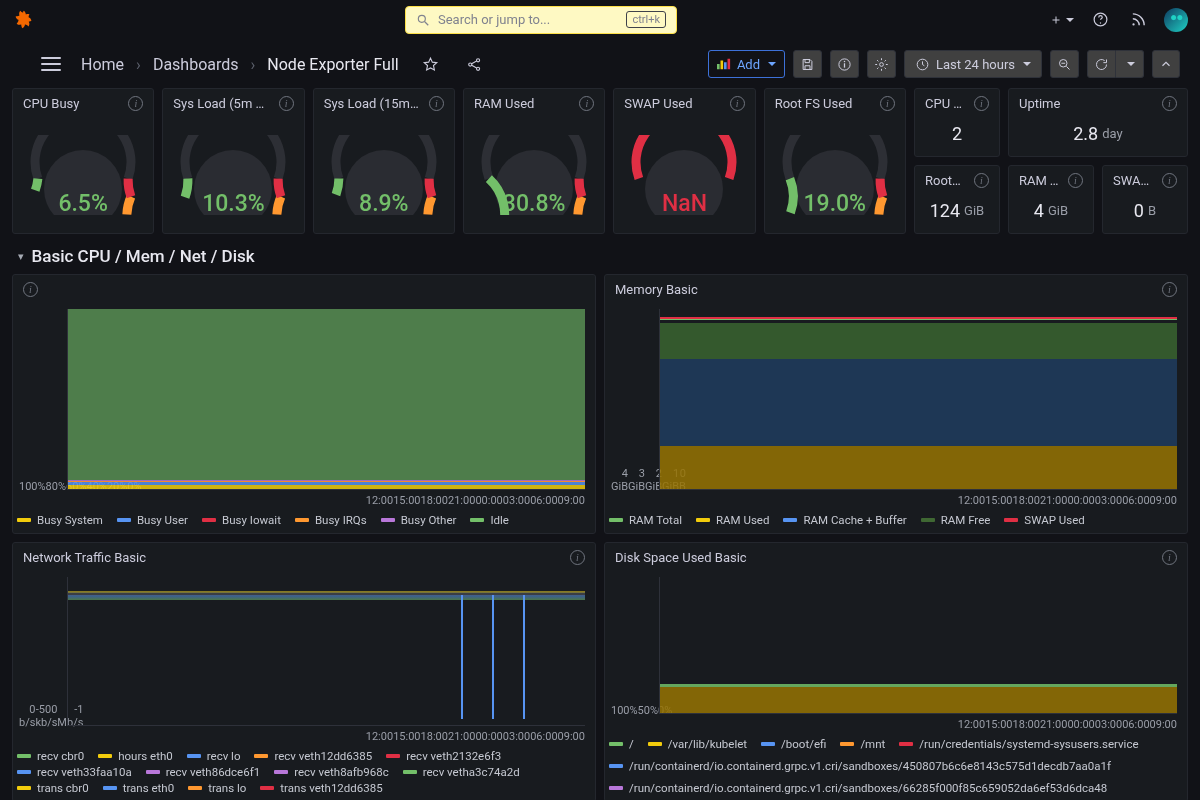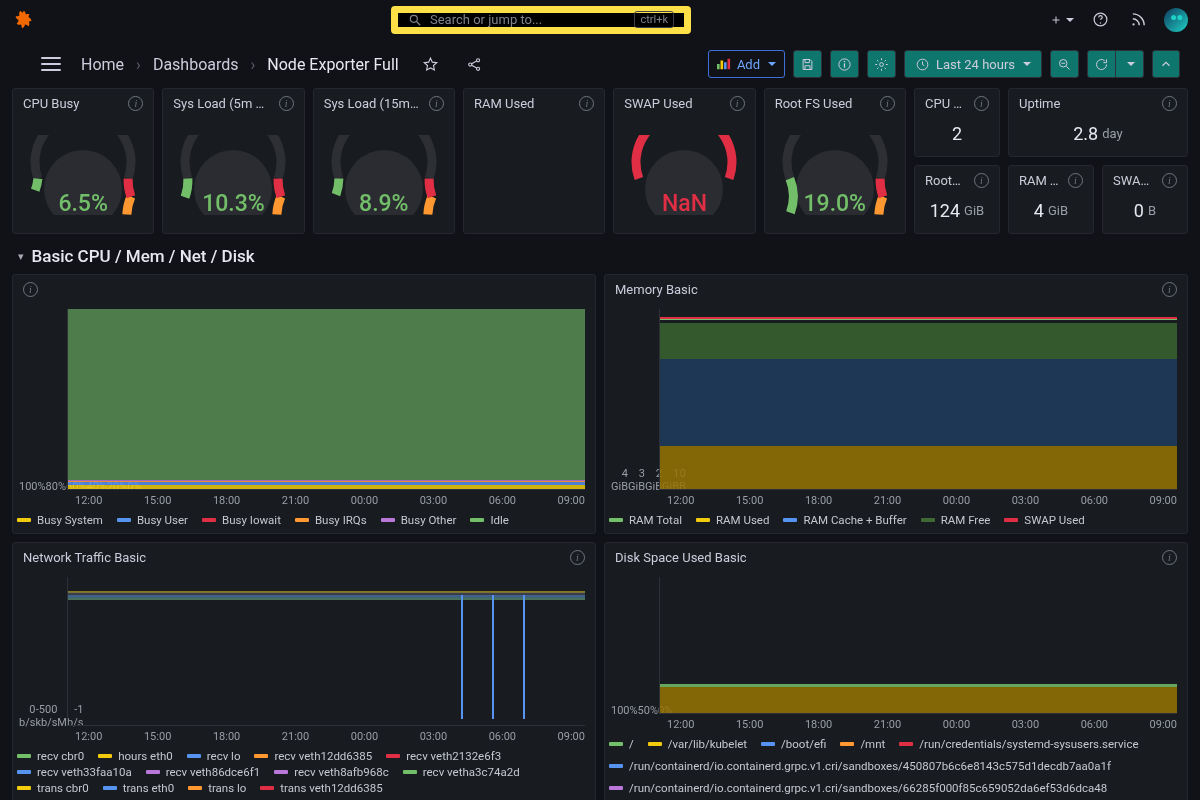--- a/index.html
+++ b/index.html
@@ -13,22 +13,22 @@
   
   .topbar {
     height: 40px; display: flex; align-items: center; padding: 0 12px;
     border-bottom: 1px solid #111217; gap: 12px;
   }
   .logo {
     width: 24px; height: 24px; display:flex; align-items:center; justify-content:center;
   }
   .search {
     margin-left: auto; margin-right: auto;
-    width: 300px; height: 28px;
-    background: #000000; border: 7px solid #fde047; border-radius: 4px;
+    width: 272px; height: 28px;
+    background: #fef9c3; border: 1px solid #fde047; border-radius: 4px;
     display: flex; align-items: center; padding: 0 10px; gap: 8px;
     color: #80838f; font-size: 13px;
   }
   .search .kbd { margin-left: auto; font-size: 11px; border:1px solid #3f424a; border-radius:3px; padding:1px 5px; color:#80838f;}
   .topbar-right { display: flex; align-items: center; gap: 14px; margin-left: 4px; }
   .iconbtn { width: 24px; height: 24px; display:flex; align-items:center; justify-content:center; color:#ccccdc; cursor:pointer; }
   .iconbtn.dropdown::after{content:"";border:4px solid transparent;border-top-color:#ccccdc;margin-left:4px;position:relative;top:2px;}
   .avatar { width:24px; height:24px; border-radius:50%; background: radial-gradient(circle at 40% 40%, #1fd1c5 2px, transparent 3px), radial-gradient(circle at 66% 40%, #1fd1c5 2px, transparent 3px), linear-gradient(135deg,#0f3a5f,#1fd1c5);}
 
   
@@ -39,21 +39,21 @@
   .crumb { color:#ccccdc; cursor: pointer;}
   .crumb.sep { color:#5c606c; cursor:default;}
   .crumb.active { color:#e8e8f0; }
   .navbar .right { margin-left:auto; display:flex; align-items:center; gap:8px; }
   .btn-add {
     height: 28px; border:1.5px solid #3d71d9; color:#6da5ff; border-radius:3px;
     display:flex; align-items:center; padding:0 8px; gap:6px; cursor:pointer; font-size:13px;
   }
   .btn-add::after{content:"";border:4px solid transparent;border-top-color:#6da5ff;margin-left:2px;position:relative;top:2px;}
   .toolbtn {
-    height:28px; min-width:28px; border:1px solid #2f323a; background:#0f766e; border-radius:3px;
+    height:28px; min-width:28px; border:1px solid #2f323a; background:#404040; border-radius:3px;
     display:flex; align-items:center; justify-content:center; padding:0 6px; gap:6px; color:#ccccdc; cursor:pointer;
   }
   .toolbtn.caret::after{content:"";border:4px solid transparent;border-top-color:#ccccdc;margin-left:2px;position:relative;top:2px;}
   .toolbtn.timerange { padding:0 10px; }
 
   
   .grid-gauges { display:flex; gap:8px; padding:0 12px 8px 12px; }
   .panel {
     background:#181b1f; border:1px solid #24272e; border-radius:3px;
     display:flex; flex-direction:column; overflow:hidden;
@@ -92,21 +92,21 @@
   .section-header .chev { font-size:11px; color:#a6aab3; }
 
   
   .grid-charts {
     display:grid; grid-template-columns: 1fr 1fr; grid-template-rows: 260px 260px;
     gap:8px; padding:0 12px 12px 12px;
   }
   .chart-body { flex:1; position:relative; padding:6px 10px 2px 10px; display:flex; flex-direction:column; }
   .plot { flex:1; position:relative; border-left:1px solid #2e313a; border-bottom:1px solid #2e313a; margin-left:44px; margin-bottom:0px;}
   .ylabels { position:absolute; left:6px; top:4px; bottom:18px; width:44px; display:flex; flex-direction:row; justify-content:space-between; font-size:11px; color:#9a9ea8; text-align:right; align-items:flex-end; padding-right:6px;}
-  .xlabels { display:flex; justify-content:space-between; margin-left:52px; padding:4px 0 2px 0; font-size:11px; color:#9a9ea8;}
+  .xlabels { display:flex; justify-content:flex-end; margin-left:52px; padding:4px 0 2px 0; font-size:11px; color:#9a9ea8;}
   .legend { display:flex; flex-wrap:wrap; gap:2px 14px; padding:2px 4px 6px 4px; font-size:11.5px; }
   .legend.nowrap { flex-wrap: nowrap; overflow:hidden; }
   .leg-item { display:flex; align-items:center; gap:6px; color:#c5c8d1; white-space:nowrap; cursor:pointer;}
   .leg-sw { width:14px; height:4px; border-radius:1px; }
 
   .area-stack { position:absolute; left:0; right:0; bottom:0; }
   .hline { position:absolute; left:0; right:0; height:2px; }
 
   
   .hamburger { display:flex; flex-direction:column; gap:4px; cursor:pointer;}
@@ -292,20 +292,32 @@
   </svg>
       <div class="gauge-value ">8.9%</div>
     </div>
       </div>
     </div>
     <div class="panel gauge-panel">
     <div class="panel-header">
       <span class="title">RAM Used</span>
       <span class="info"></span>
     </div>
+    <div class="gauge-body">
+        <div class="gauge">
+          <svg width="120" height="80" viewBox="0 0 120 80">
+    <path d="M14.894754202276395 43.5830331203679 A 48 48 0 1 1 105.1052457977236 43.5830331203679" stroke="#2d2f35" stroke-width="9" fill="none"></path>
+    <circle cx="60" cy="54" r="39" fill="#2a2c32"></circle>
+    <path d="M14.894754202276395 43.5830331203679 A 48 48 0 0 1 27.73259497154323 95.53610238517334" stroke="#73bf69" stroke-width="9" fill="none"></path>
+    <path d="M103.85018196684484 79.5233588676384 A 48 48 0 0 1 107.97075969691659 61.67517584172005" stroke="#ff9830" stroke-width="9" fill="none"></path>
+              <path d="M107.97075969691659 61.67517584172005 A 48 48 0 0 1 105.1052457977236 43.5830331203679" stroke="#e02f44" stroke-width="9" fill="none"></path>
+  </svg>
+      <div class="gauge-value ">30.8%</div>
+    </div>
+      </div>
     </div>
     <div class="panel gauge-panel">
     <div class="panel-header">
       <span class="title">SWAP Used</span>
       <span class="info"></span>
     </div>
     <div class="gauge-body">
         <div class="gauge">
           <svg width="120" height="80" viewBox="0 0 120 80">
     <path d="M14.894754202276395 43.5830331203679 A 48 48 0 1 1 105.1052457977236 43.5830331203679" stroke="#e02f44" stroke-width="9" fill="none"></path>

